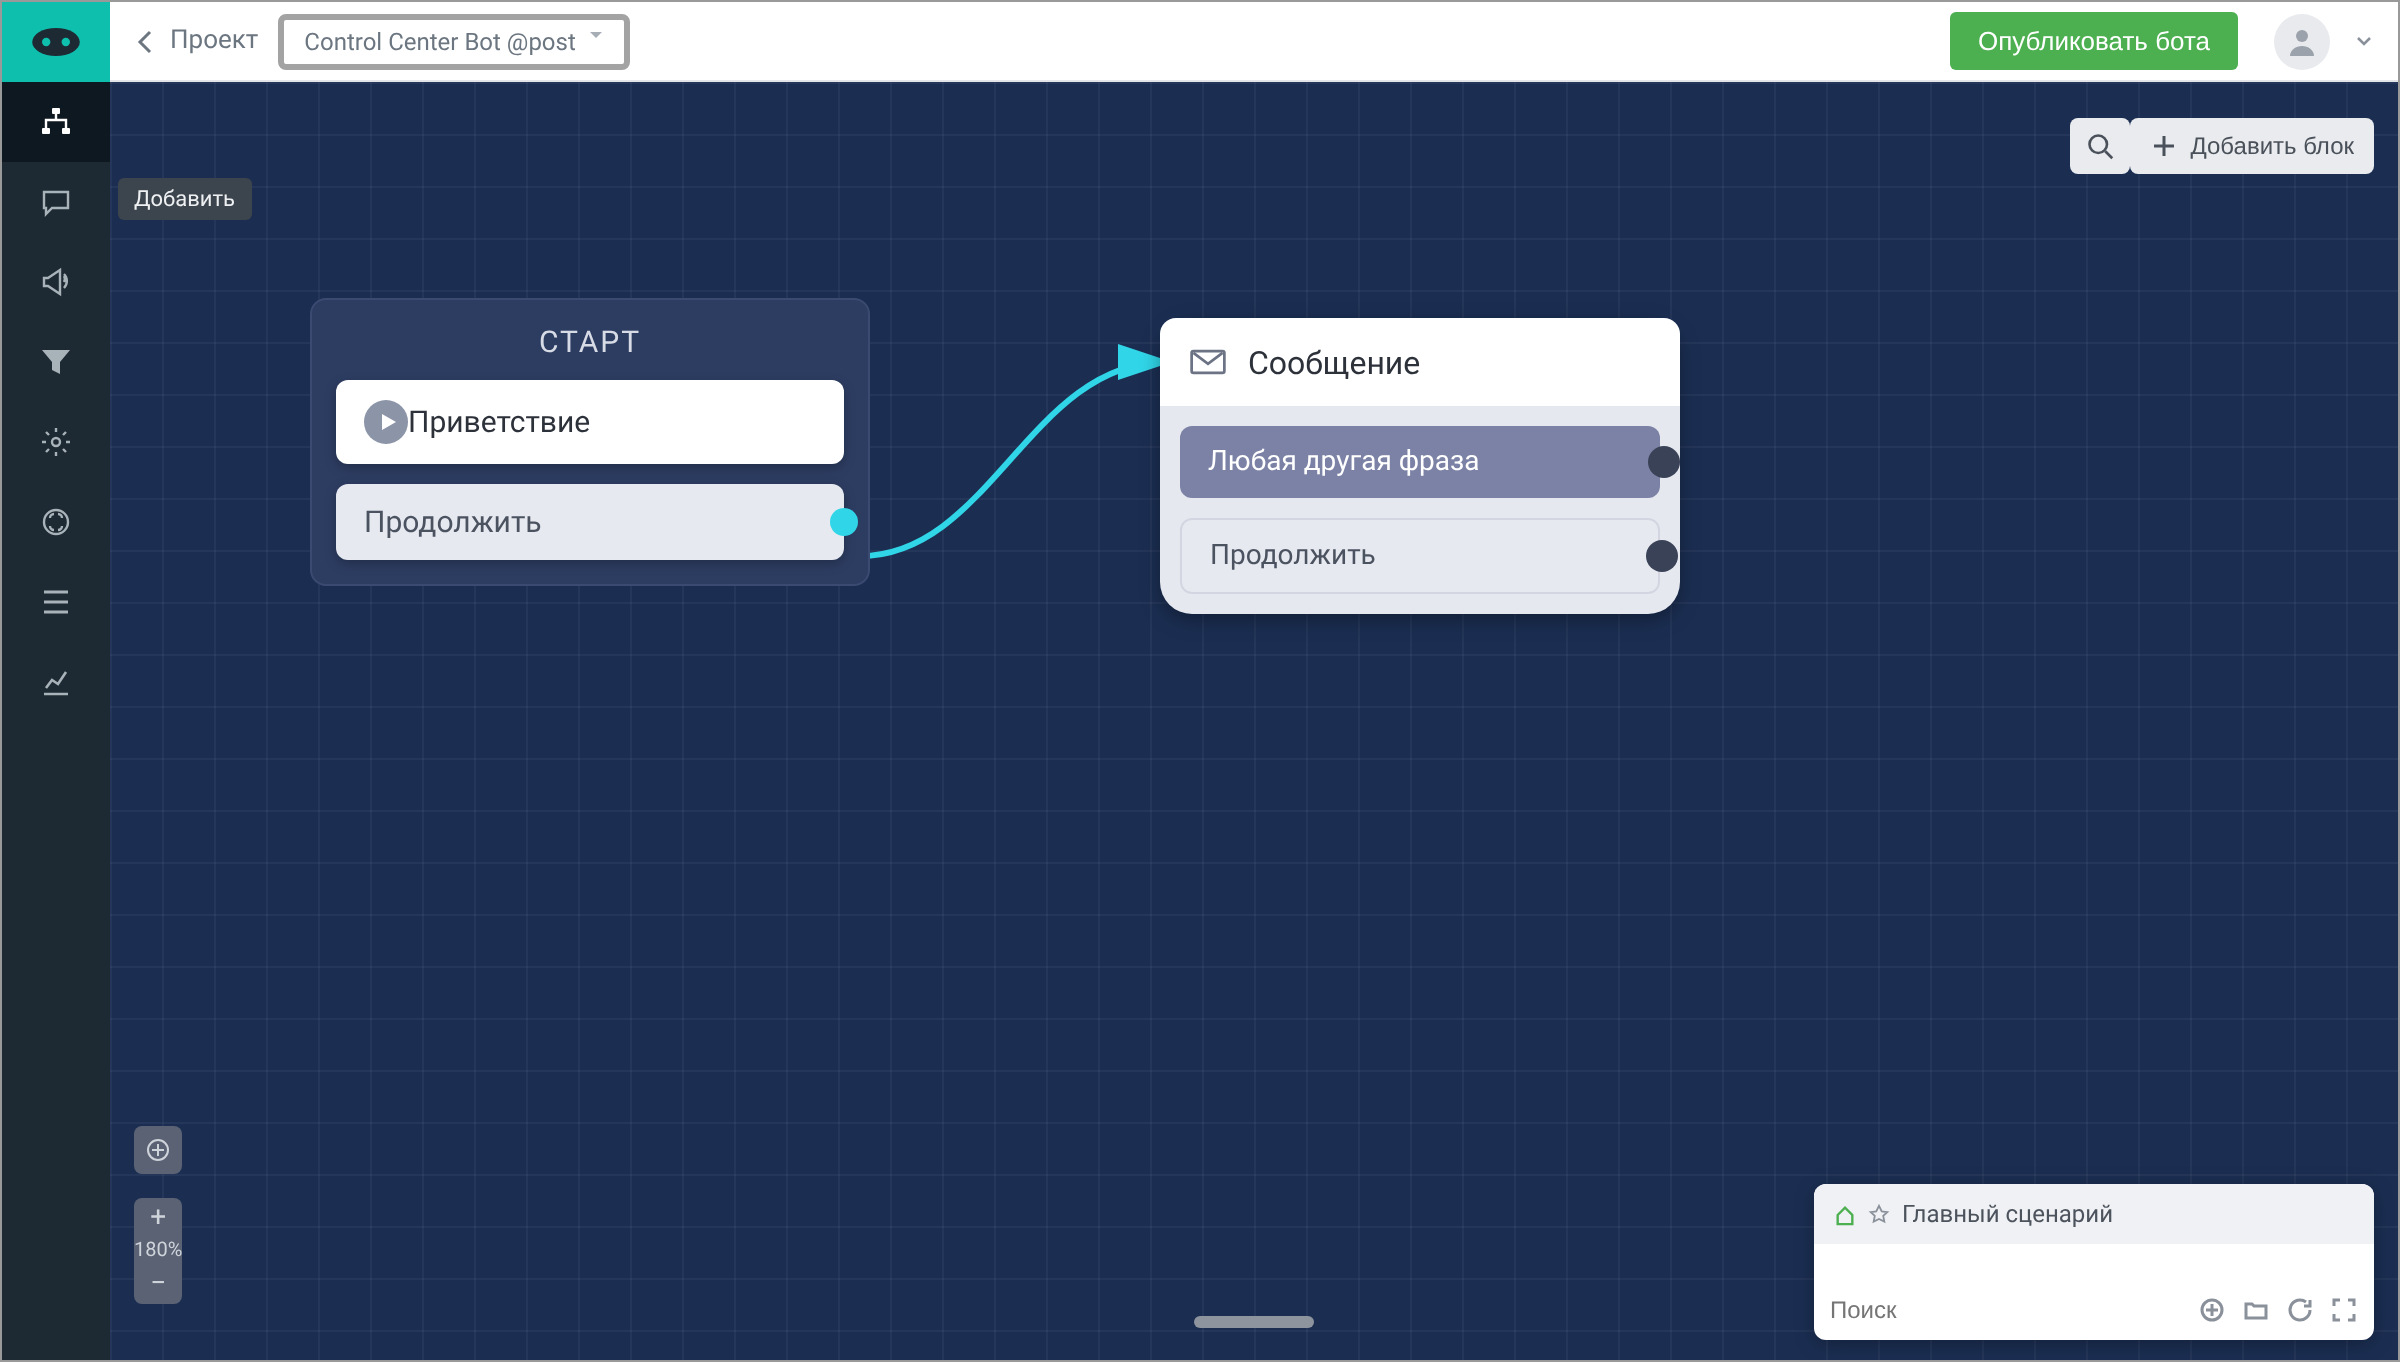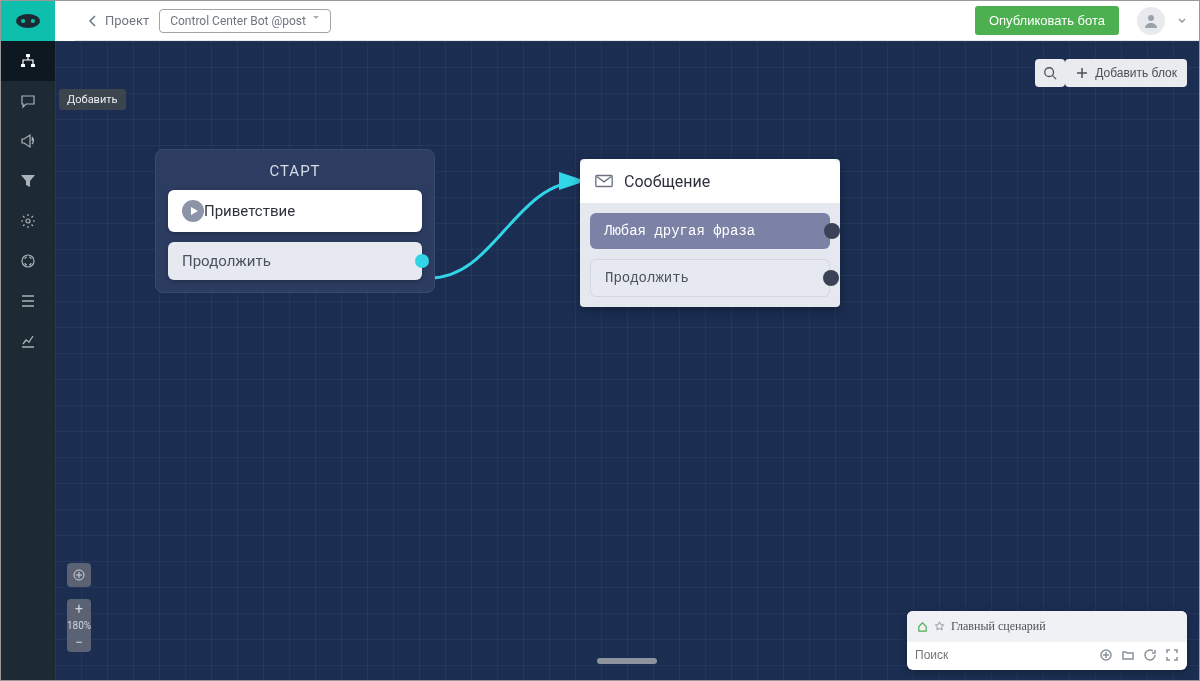--- a/index.html
+++ b/index.html
@@ -5,24 +5,24 @@
 * { box-sizing: border-box; margin: 0; padding: 0; }
 body { font-family: -apple-system, BlinkMacSystemFont, "Segoe UI", Roboto, Arial, sans-serif; font-size: 13px; color: #333; overflow: hidden; }
 .app { width: 1200px; height: 681px; display: flex; background: #fff; border: 1px solid #999; position: relative; }
 .sidebar { width: 54px; background: #1e2a33; display: flex; flex-direction: column; align-items: center; padding-top: 0; }
 .logo { width: 54px; height: 40px; background: #0fbfad; display: flex; align-items: center; justify-content: center; }
 .logo svg { width: 28px; height: 20px; }
 .side-item { width: 54px; height: 40px; display: flex; align-items: center; justify-content: center; color: #a8b2b9; cursor: pointer; }
 .side-item.active { background: #0e1820; color: #fff; }
 .side-item svg { width: 16px; height: 16px; fill: currentColor; }
 .main { flex: 1; display: flex; flex-direction: column; position: relative; }
-.topbar { height: 40px; background: #fff; border-bottom: 1px solid #e3e5e8; display: flex; align-items: center; padding: 0 12px; gap: 10px; margin-left: 20px; }
+.topbar { height: 40px; background: #fff; border-bottom: 1px solid #e3e5e8; display: flex; align-items: center; padding: 0 12px; gap: 10px; }
 .back-link { display: flex; align-items: center; gap: 6px; color: #6c7680; text-decoration: none; cursor: pointer; font-size: 13px; }
 .back-link svg { width: 12px; height: 12px; stroke: #6c7680; }
-.bot-select { border: 1px solid #a3a3a3; border-radius: 4px; padding: 4px 10px; font-size: 12px; color: #6c7680; display: flex; align-items: flex-start; gap: 6px; cursor: pointer; }
+.bot-select { border: 3px solid #a3a3a3; border-radius: 4px; padding: 4px 10px; font-size: 12px; color: #6c7680; display: flex; align-items: flex-start; gap: 6px; cursor: pointer; }
 .bot-select svg { width: 8px; height: 8px; fill: #a8aeb5; }
 .topbar-spacer { flex: 1; }
 .publish-btn { background: #4caf50; color: #fff; border: none; border-radius: 3px; padding: 7px 14px; font-size: 13px; cursor: pointer; }
 .user-menu { width: 28px; height: 28px; border-radius: 50%; background: #e8eaed; display: flex; align-items: center; justify-content: center; margin-left: 8px; cursor: pointer; }
 .user-menu svg { width: 18px; height: 18px; fill: #9ba2ab; }
 .chev-down { margin-left: 2px; cursor: pointer; }
 .canvas { flex: 1; background: #1b2e52; position: relative; overflow: hidden;
   background-image: linear-gradient(rgba(255,255,255,0.04) 1px, transparent 1px),
                     linear-gradient(90deg, rgba(255,255,255,0.04) 1px, transparent 1px);
   background-size: 26px 26px;
@@ -38,41 +38,41 @@
 .start-title { text-align: center; color: #d7dbe5; font-size: 15px; letter-spacing: 1px; margin-bottom: 10px; }
 .step { background: #fff; border-radius: 6px; padding: 10px 14px; display: flex; align-items: center; box-shadow: 0 2px 6px rgba(0,0,0,.25); position: relative; }
 .step.top { margin-bottom: 10px; }
 .step-play { width: 22px; height: 22px; border-radius: 50%; background: #8c94a8; display: flex; align-items: center; justify-content: center; flex-shrink:0; }
 .step-play::after { content: ''; border-left: 7px solid #fff; border-top: 4px solid transparent; border-bottom: 4px solid transparent; margin-left: 2px; }
 .step-label { font-size: 15px; color: #2c313a; }
 .step.secondary { background: #e7e9f0; }
 .step.secondary .step-label { color: #4b5260; }
 .step-port { position: absolute; right: -7px; top: 50%; transform: translateY(-50%); width: 14px; height: 14px; border-radius: 50%; background: #30d6e8; }
 
-.msg-node { left: 525px; top: 118px; width: 260px; background: #e6e8f0; border-radius: 4px; box-shadow: 0 3px 10px rgba(0,0,0,.35); }
+.msg-node { left: 525px; top: 118px; width: 260px; background: #e6e8f0; border-radius: 16px; box-shadow: 0 3px 10px rgba(0,0,0,.35); }
 .msg-header { background: #fff; border-radius: 8px 8px 0 0; padding: 12px 14px; display: flex; align-items: center; gap: 10px; font-size: 16px; color: #2c313a; }
 .msg-header svg { width: 20px; height: 20px; stroke: #6b7384; fill: none; stroke-width:1.5; }
-.msg-body { padding: 10px; display: flex; flex-direction: column; gap: 10px; font-family: Liberation Mono, monospace; }
+.msg-body { padding: 10px; display: flex; flex-direction: column; gap: 10px; }
 .msg-row { background: #7b82a5; border-radius: 6px; padding: 10px 14px; color: #fff; font-size: 14px; position: relative; }
 .msg-row.light { background: #e7e9f0; color: #4b5260; border:1px solid #d3d6e0;}
 .msg-port { position: absolute; right: -10px; top: 50%; transform: translateY(-50%); width: 16px; height: 16px; border-radius: 50%; background: #3a4257; }
 
 svg.connector { position: absolute; left: 0; top: 0; pointer-events: none; overflow: visible; }
 
 .zoom-ctrl { position: absolute; left: 12px; bottom: 28px; display: flex; flex-direction: column; gap: 6px; align-items: center; }
 .zoom-target { width: 24px; height: 24px; background: #5a6274; border-radius: 4px; display:flex;align-items:center;justify-content:center; cursor:pointer; margin-bottom:6px;}
 .zoom-target svg { width: 14px; height: 14px; stroke: #cfd3da; fill:none; }
 .zoom-stack { background: #5a6274; border-radius: 4px; display: flex; flex-direction: column; align-items:center; }
 .zoom-btn { width: 24px; height: 20px; color: #cfd3da; display:flex;align-items:center;justify-content:center; cursor:pointer; font-size:14px; }
 .zoom-val { font-size: 10px; color: #cfd3da; padding: 1px 0; }
 
 .scenario-panel { position: absolute; right: 12px; bottom: 10px; width: 280px; background: #fff; border-radius: 6px; box-shadow: 0 2px 10px rgba(0,0,0,.3); }
-.scenario-header { background: #f0f1f4; padding: 8px 10px; font-size: 12px; color: #4c535d; display:flex; align-items:center; gap:6px; border-radius:6px 6px 0 0;font-family:Liberation Serif, serif; }
+.scenario-header { background: #f0f1f4; padding: 8px 10px; font-size: 12px; color: #4c535d; display:flex; align-items:center; gap:6px; border-radius:6px 6px 0 0; }
 .scenario-header svg { width:11px; height:11px; }
-.scenario-search { padding: 6px 8px 8px; display:flex; align-items:center; gap:6px; }
+.scenario-search { padding: 6px 8px 8px; display:flex; align-items:center; gap:6px;margin-top:20px; }
 .scenario-search input { flex:1; border:none; outline:none; font-size:12px; color:#666; }
 .scenario-icons { display:flex; gap:8px; }
 .sc-ic { width:14px; height:14px; cursor:pointer; color:#8a919b; }
 .sc-ic svg { width:14px; height:14px; stroke:currentColor; fill:none; stroke-width:1.5;}
 
 .statusbar { position:absolute; left:0; right:0; bottom:0; height:16px; background:#eceef1; font-size:10px; color:#4b525b; display:flex; align-items:center; padding:0 6px; justify-content:space-between; border-top:1px solid #d7dade;}
 .statusbar .right-arr { font-size:10px; }
 
 .scrollbar-ind { position:absolute; bottom:16px; left:50%; width:60px; height:6px; background:#8e949d; border-radius:3px; transform:translateX(-50%); }
 </style>

